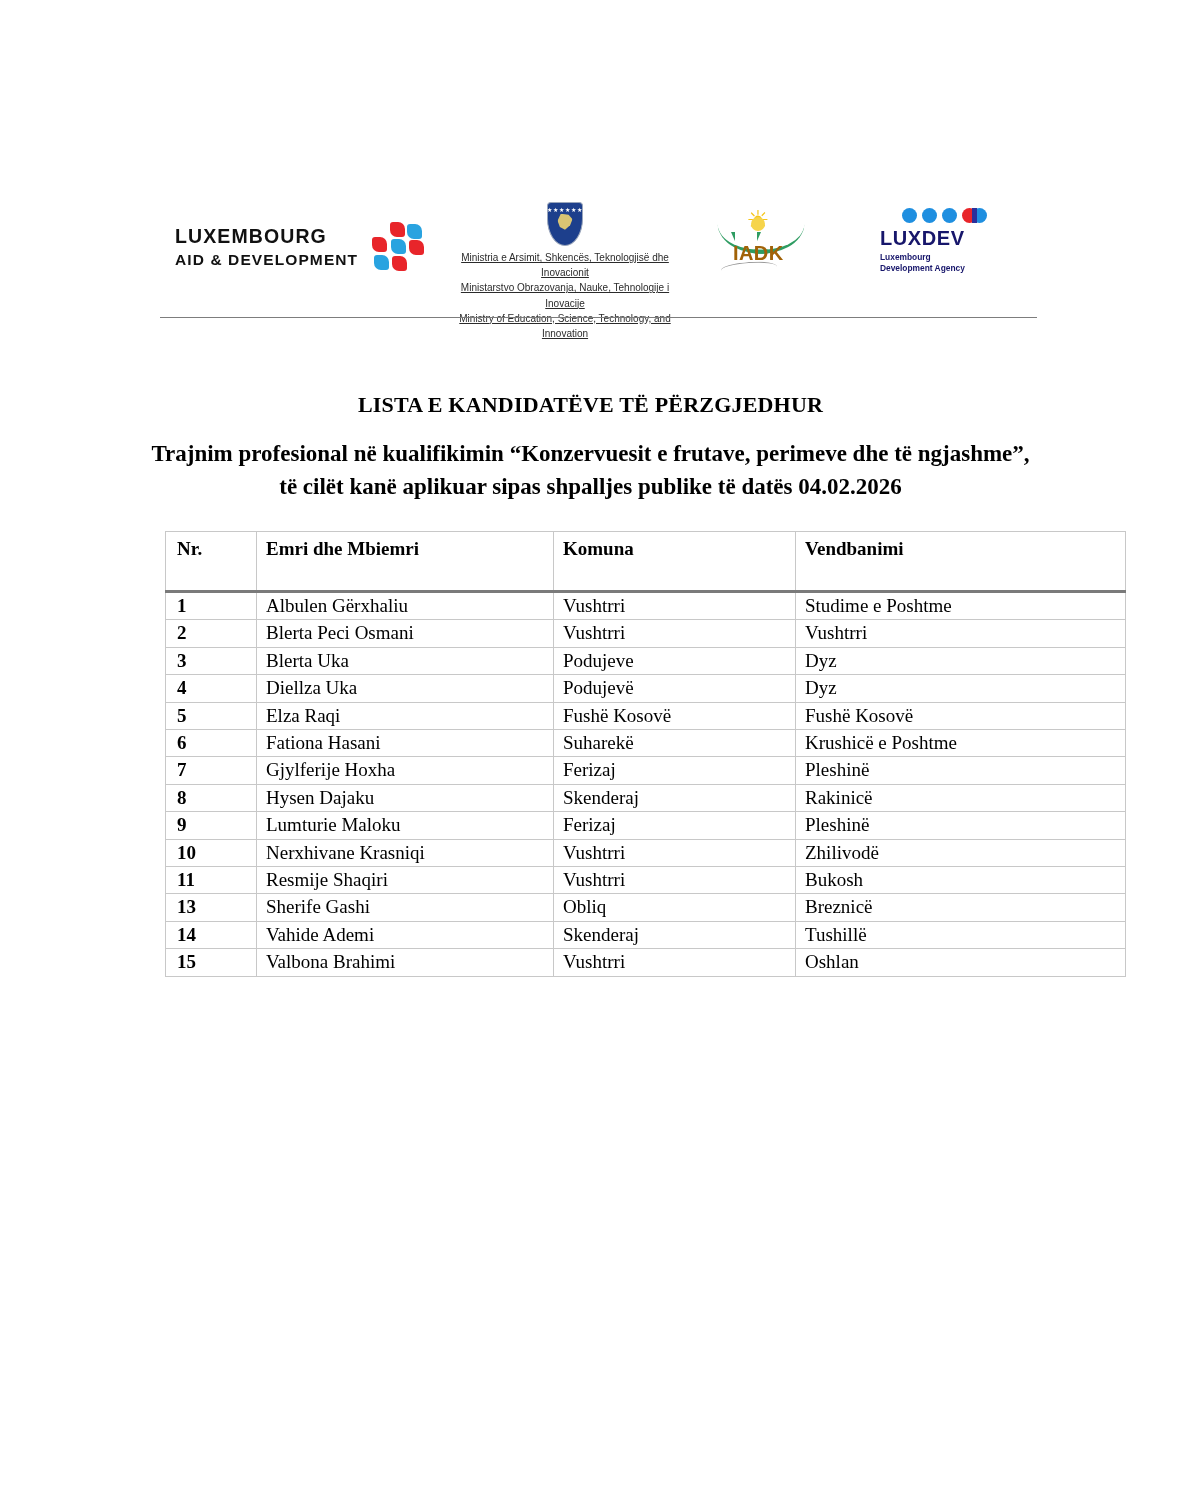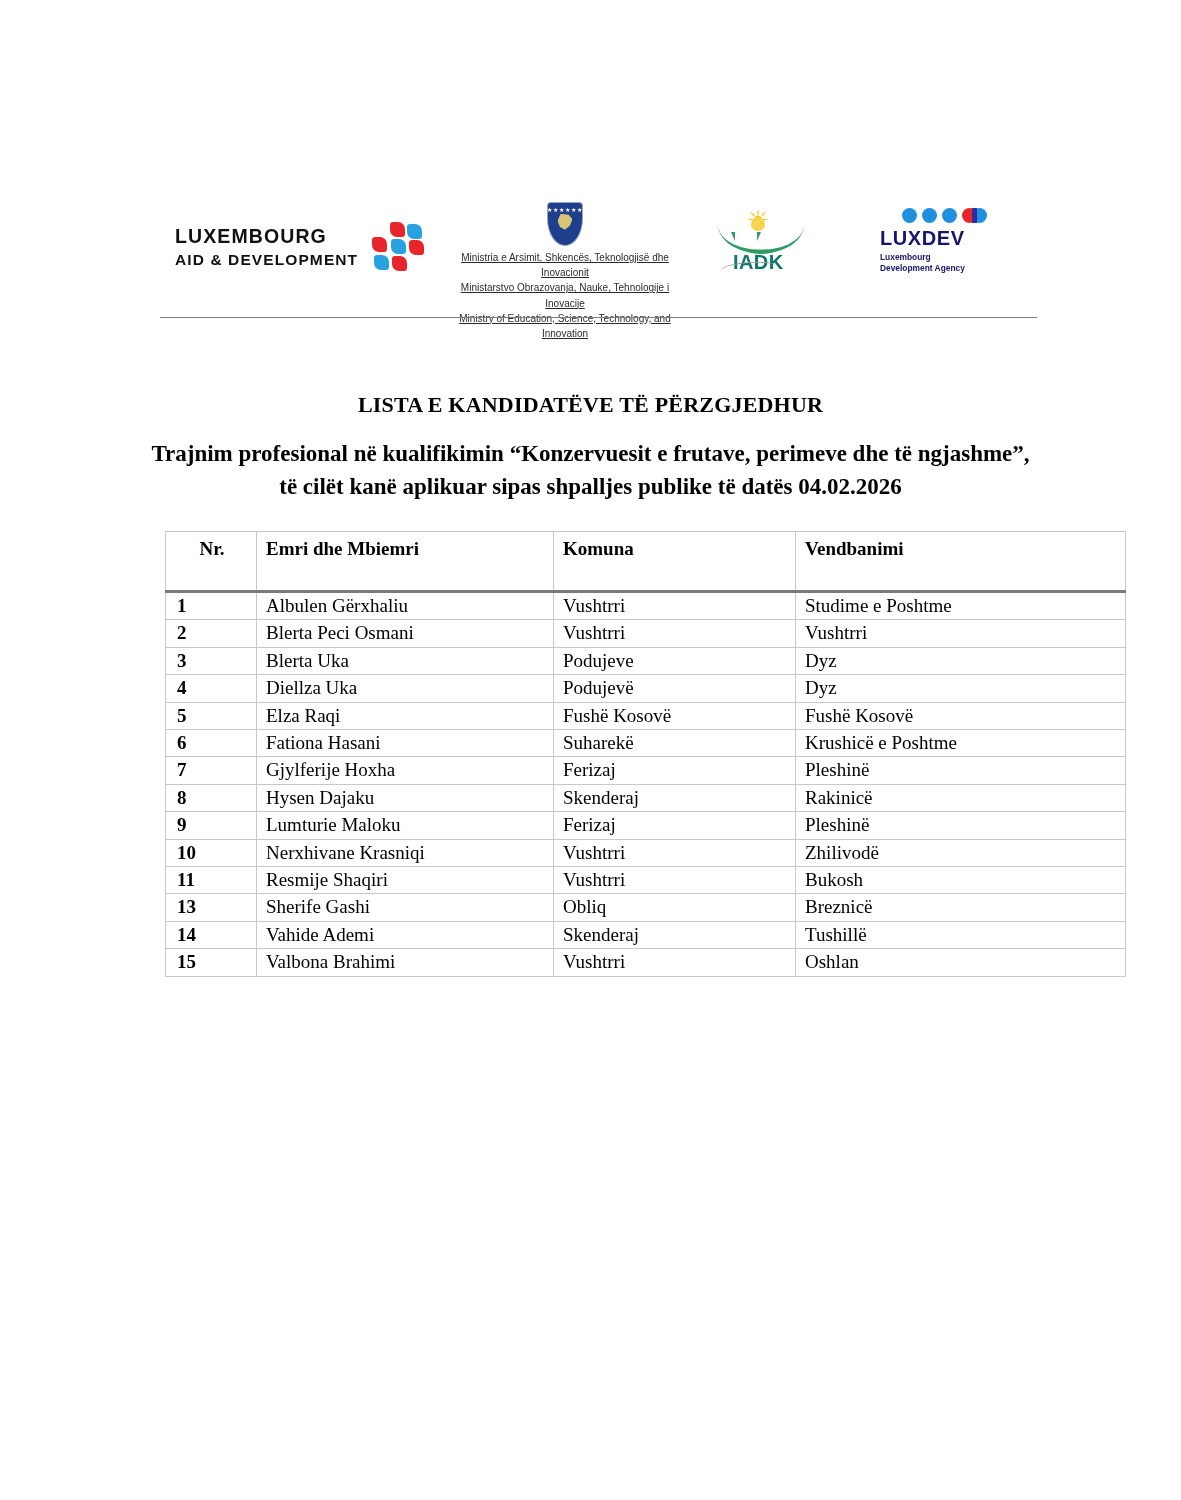--- a/index.html
+++ b/index.html
@@ -158,25 +158,25 @@
   .leaf-right {
     left: 42px;
     top: 16px;
     border-bottom: 4px solid #2e9c62;
     border-radius: 0 0 100% 0;
     transform: rotate(6deg);
   }
   .iadk-text {
     position: absolute;
     left: 20px;
-    top: 45px;
+    top: 36px;
     font-family: "Liberation Sans", sans-serif;
     font-size: 20px;
     font-weight: bold;
-    color: #0f766e;
+    color: #a16207;
     letter-spacing: 0.4px;
   }
   .iadk-v {
     position: absolute;
     left: 18px;
     top: 26px;
     width: 22px;
     height: 26px;
     border-left: 4px solid #2e9c62;
     border-right: 4px solid #2e9c62;
@@ -293,21 +293,21 @@
     border-bottom: 3px solid #7a7a7a;
   }
   table.candidates tbody td {
     height: 22.4px;
     line-height: 1.18;
   }
   table.candidates tbody td.col-nr {
     font-weight: bold;
     padding-left: 11px;
   }
-  table.candidates th.col-nr { padding-left: 11px; text-align: center; }
+  table.candidates th.col-nr { padding-left: 11px; }
 
   .col-nr    { width: 70px; }
   .col-name  { width: 278px; }
   .col-komuna{ width: 223px; margin-top: 19px; }
   .col-vend  { width: 311px; }
 </style>
 </head>
 <body>
 
 <div class="page">

